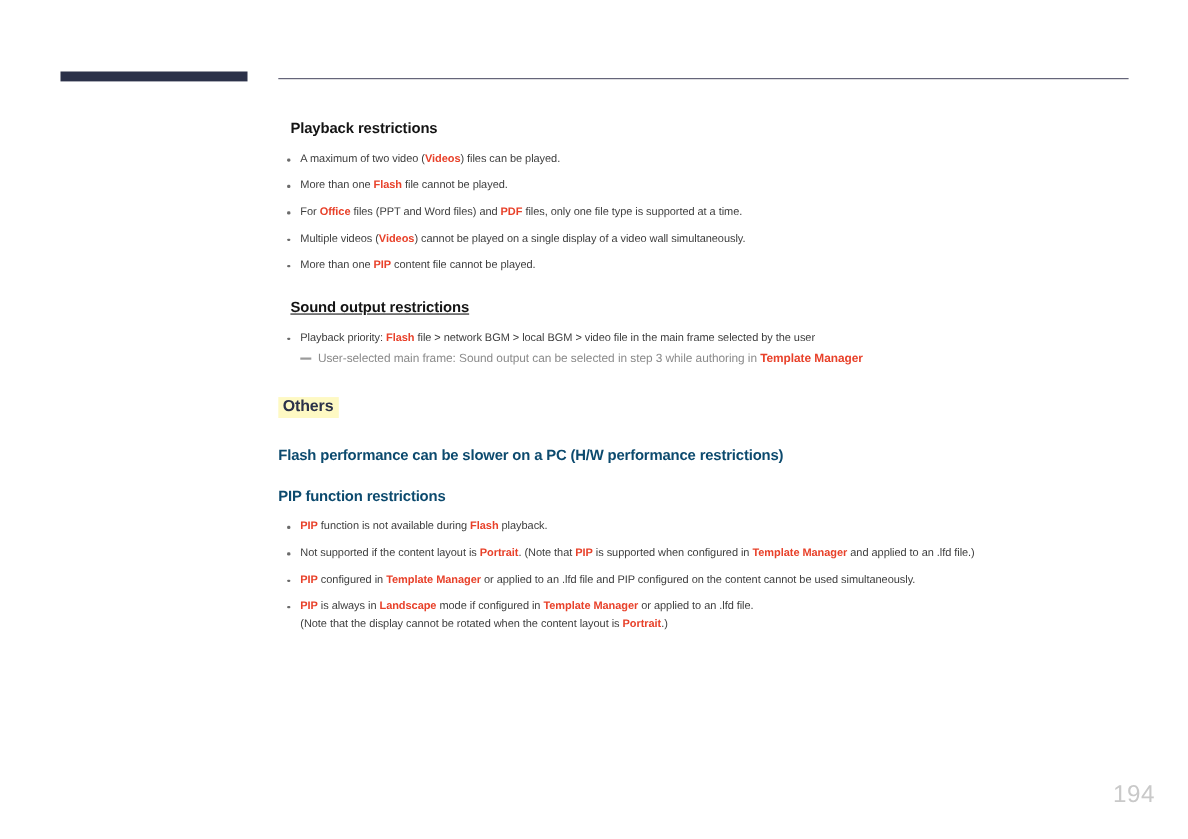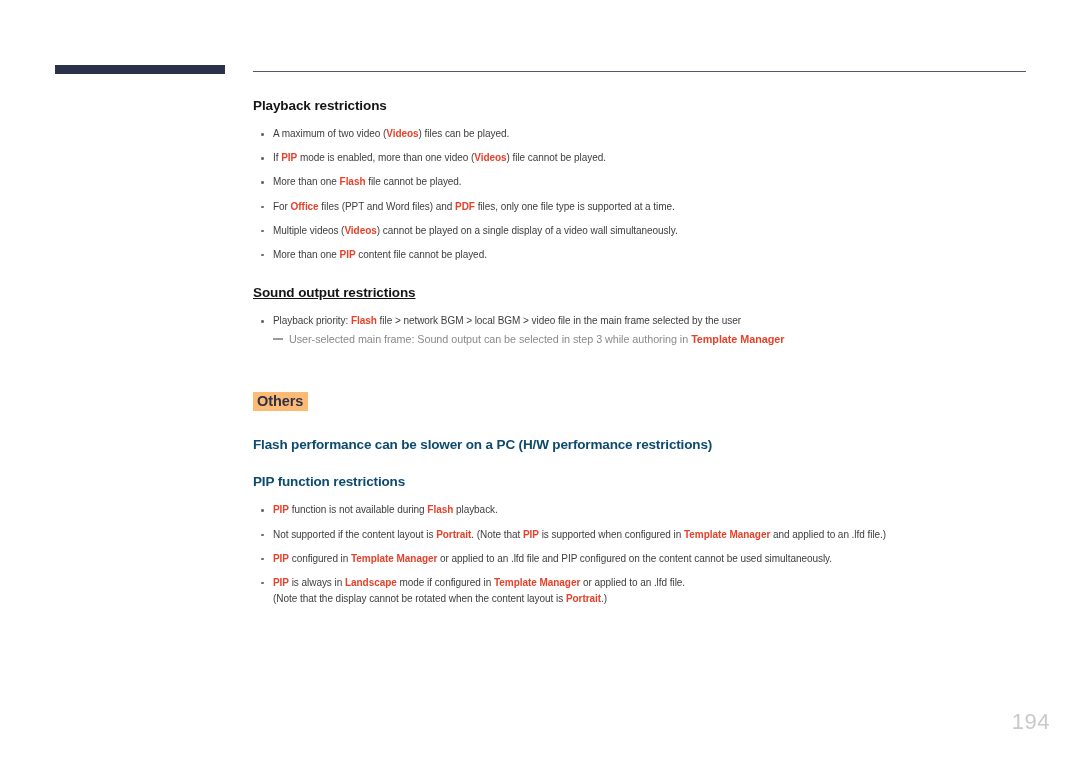--- a/index.html
+++ b/index.html
@@ -35,21 +35,21 @@
 
   
   .content {
     position: absolute;
     left: 253px;
     top: 98px;
     width: 790px;
   }
 
   h2.section-heading {
-    margin: 0;
+    margin: 11px;
     font-size: 13.5px;
     font-weight: bold;
     color: #141414;
     letter-spacing: -0.1px;
   }
   h2.section-heading.sound {
     margin-top: 24px;
     text-decoration: underline;
   }
 
@@ -110,27 +110,26 @@
     color: #e8412a;
     font-weight: bold;
   }
 
   
   .others-wrap {
     margin-top: 28px;
   }
   .others-tag {
     display: inline-block;
-    background: #fdba74;
+    background: #fef9c3;
     color: #2b3149;
     font-size: 14.5px;
     font-weight: bold;
     padding: 1px 5px 2px 4px;
     letter-spacing: -0.1px;
-    margin-top: 18px;
   }
   h2.sub-heading {
     margin: 0;
     font-size: 13.5px;
     font-weight: bold;
     color: #0c4a6e;
     letter-spacing: -0.15px;
   }
   h2.sub-heading.first { margin-top: 26px; }
   h2.sub-heading.second { margin-top: 22px; }
@@ -150,21 +149,20 @@
 <body>
 
 <div class="header-bar"></div>
 <div class="header-rule"></div>
 
 <div class="content">
 
   <h2 class="section-heading">Playback restrictions</h2>
   <ul class="bullets">
       <li><span class="dot"></span><span><span>A maximum of two video (</span><span class="accent">Videos</span><span>) files can be played.</span></span></li>
-      <li><span class="dot"></span><span><span>If </span><span class="accent">PIP</span><span> mode is enabled, more than one video (</span><span class="accent">Videos</span><span>) file cannot be played.</span></span></li>
       <li><span class="dot"></span><span><span>More than one </span><span class="accent">Flash</span><span> file cannot be played.</span></span></li>
       <li><span class="dot"></span><span><span>For </span><span class="accent">Office</span><span> files (PPT and Word files) and </span><span class="accent">PDF</span><span> files, only one file type is supported at a time.</span></span></li>
       <li><span class="dot"></span><span><span>Multiple videos (</span><span class="accent">Videos</span><span>) cannot be played on a single display of a video wall simultaneously.</span></span></li>
       <li><span class="dot"></span><span><span>More than one </span><span class="accent">PIP</span><span> content file cannot be played.</span></span></li>
     </ul>
 
   <h2 class="section-heading sound">Sound output restrictions</h2>
   <ul class="bullets">
       <li><span class="dot"></span><span><span>Playback priority: </span><span class="accent">Flash</span><span> file &gt; network BGM &gt; local BGM &gt; video file in the main frame selected by the user</span></span></li>
     </ul>

